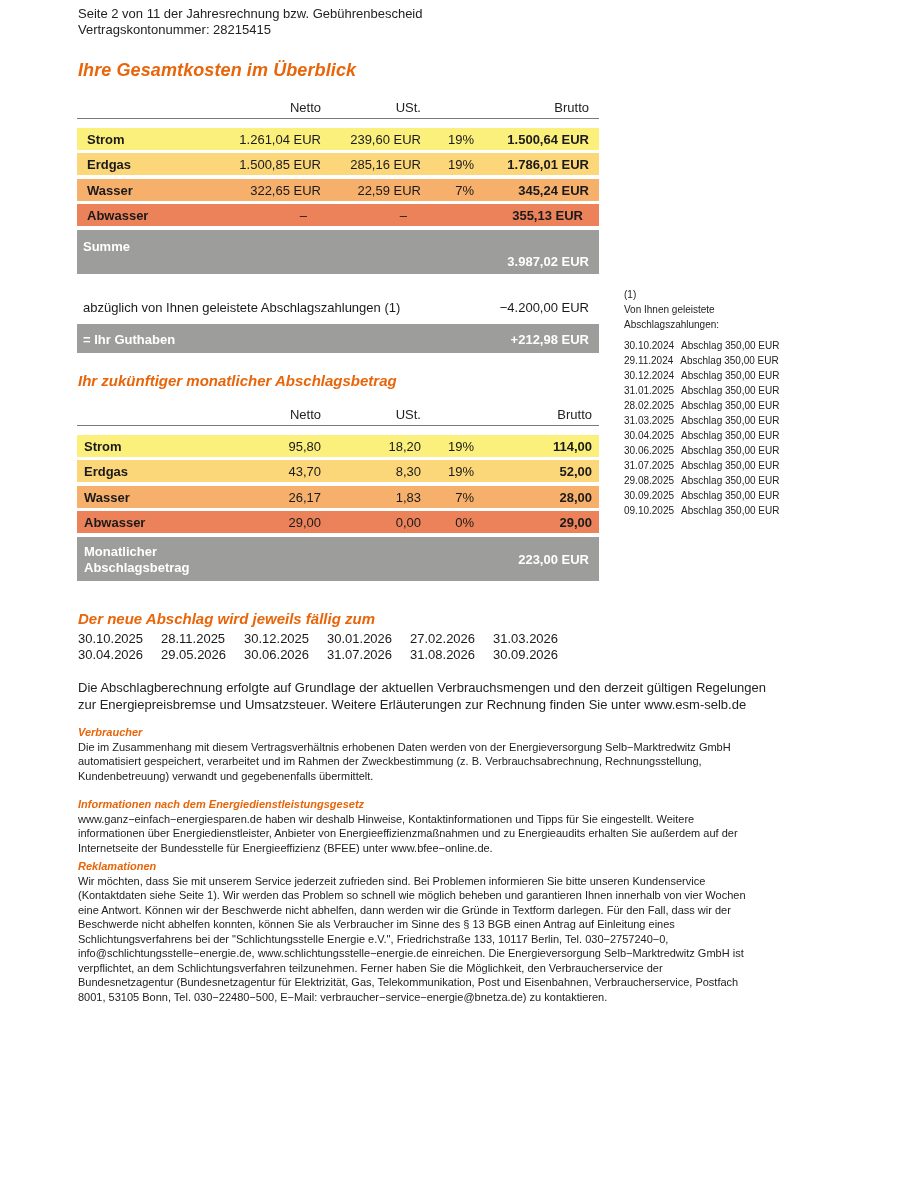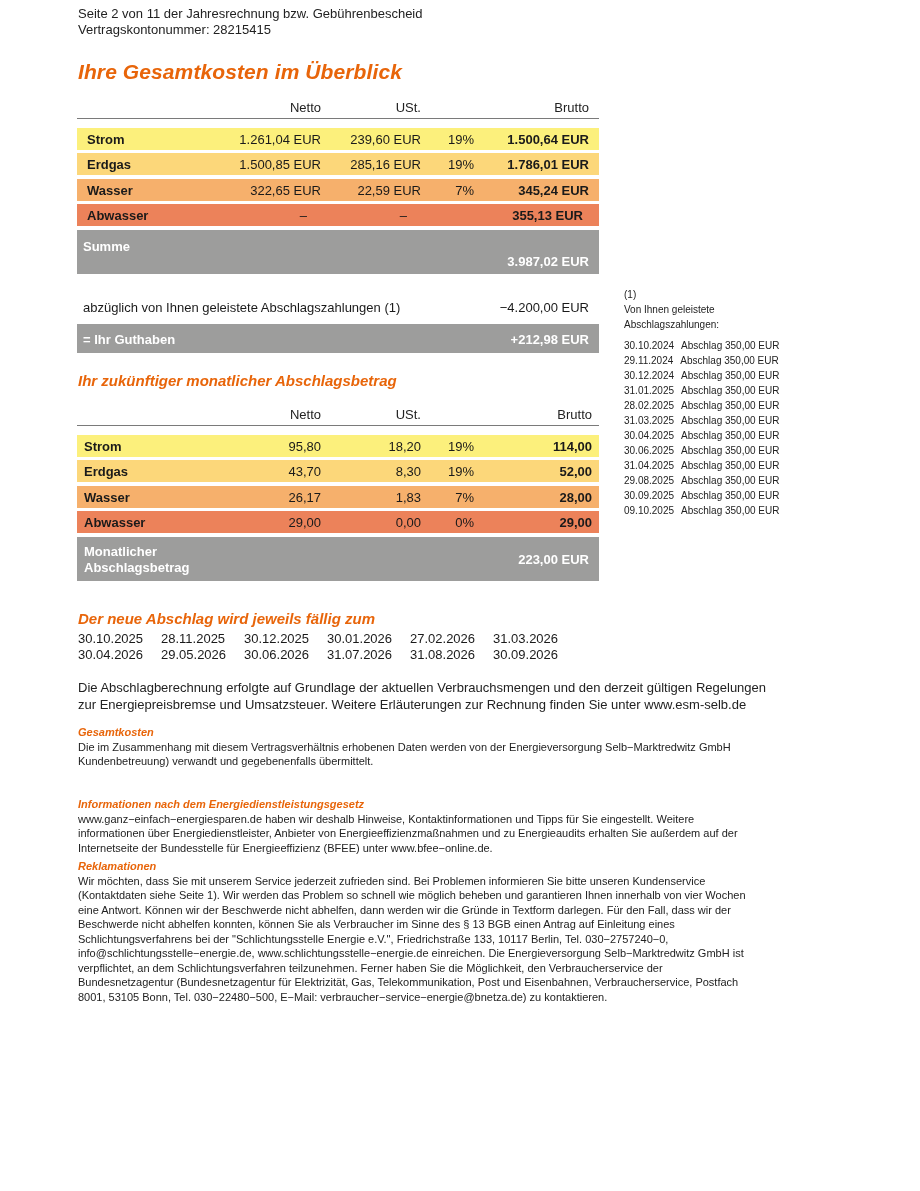--- a/index.html
+++ b/index.html
@@ -1,21 +1,21 @@
 <!DOCTYPE html>
 <html><head>
 <meta charset="utf-8">
 <style>
   * { box-sizing: border-box; margin: 0; padding: 0; }
   html, body { width: 920px; height: 1191px; background: #ffffff; }
   body { font-family: "Liberation Sans", sans-serif; color: #1a1a1a; position: relative; overflow: hidden; }
 
   .header { position: absolute; left: 78px; top: 6px; font-size: 13px; line-height: 16px; color: #222; }
 
-  .h1 { position: absolute; left: 78px; top: 60px; font-size: 21px; font-weight: bold; font-style: italic; color: #e8650a; letter-spacing: 0.1px; }
+  .h1 { position: absolute; left: 78px; top: 60px; font-size: 18px; font-weight: bold; font-style: italic; color: #e8650a; letter-spacing: 0.1px; }
   .h2 { position: absolute; left: 78px; font-size: 15px; font-weight: bold; font-style: italic; color: #e8650a; }
 
   .tbl { position: absolute; left: 77px; width: 522px; font-size: 13px; }
   .thead { position: relative; height: 24px; border-bottom: 1.5px solid #7a7a7a; }
   .thead span { position: absolute; top: 5px; color: #222; }
   .row { position: relative; height: 22px; margin-top: 3.5px; }
   .row span { position: absolute; top: 4px; white-space: nowrap; }
   .row .lbl { left: 10px; font-weight: bold; }
   .row .brutto { font-weight: bold; }
   .c-strom { background: #fcf07c; }
@@ -127,21 +127,21 @@
     </div>
   <div class="pay">
       <span>30.04.2025</span>
       <span>Abschlag 350,00 EUR</span>
     </div>
   <div class="pay">
       <span>30.06.2025</span>
       <span>Abschlag 350,00 EUR</span>
     </div>
   <div class="pay">
-      <span>31.04.2025</span>
+      <span>31.07.2025</span>
       <span>Abschlag 350,00 EUR</span>
     </div>
   <div class="pay">
       <span>29.08.2025</span>
       <span>Abschlag 350,00 EUR</span>
     </div>
   <div class="pay">
       <span>30.09.2025</span>
       <span>Abschlag 350,00 EUR</span>
     </div>
@@ -217,22 +217,23 @@
     <span>30.09.2026</span>
   </div>
 </div>
 
 <div class="para" style="top:679px;">
   <div>Die Abschlagberechnung erfolgte auf Grundlage der aktuellen Verbrauchsmengen und den derzeit gültigen Regelungen</div>
   <div>zur Energiepreisbremse und Umsatzsteuer. Weitere Erläuterungen zur Rechnung finden Sie unter www.esm-selb.de</div>
 </div>
 
 <div class="sec" style="top:725px;">
-  <div class="st">Gesamtkosten</div>
+  <div class="st">Verbraucher</div>
   <div>Die im Zusammenhang mit diesem Vertragsverhältnis erhobenen Daten werden von der Energieversorgung Selb−Marktredwitz GmbH</div>
+  <div>automatisiert gespeichert, verarbeitet und im Rahmen der Zweckbestimmung (z. B. Verbrauchsabrechnung, Rechnungsstellung,</div>
   <div>Kundenbetreuung) verwandt und gegebenenfalls übermittelt.</div>
 </div>
 
 <div class="sec" style="top:797px;">
   <div class="st">Informationen nach dem Energiedienstleistungsgesetz</div>
   <div>www.ganz−einfach−energiesparen.de haben wir deshalb Hinweise, Kontaktinformationen und Tipps für Sie eingestellt. Weitere</div>
   <div>informationen über Energiedienstleister, Anbieter von Energieeffizienzmaßnahmen und zu Energieaudits erhalten Sie außerdem auf der</div>
   <div>Internetseite der Bundesstelle für Energieeffizienz (BFEE) unter www.bfee−online.de.</div>
 </div>
 

